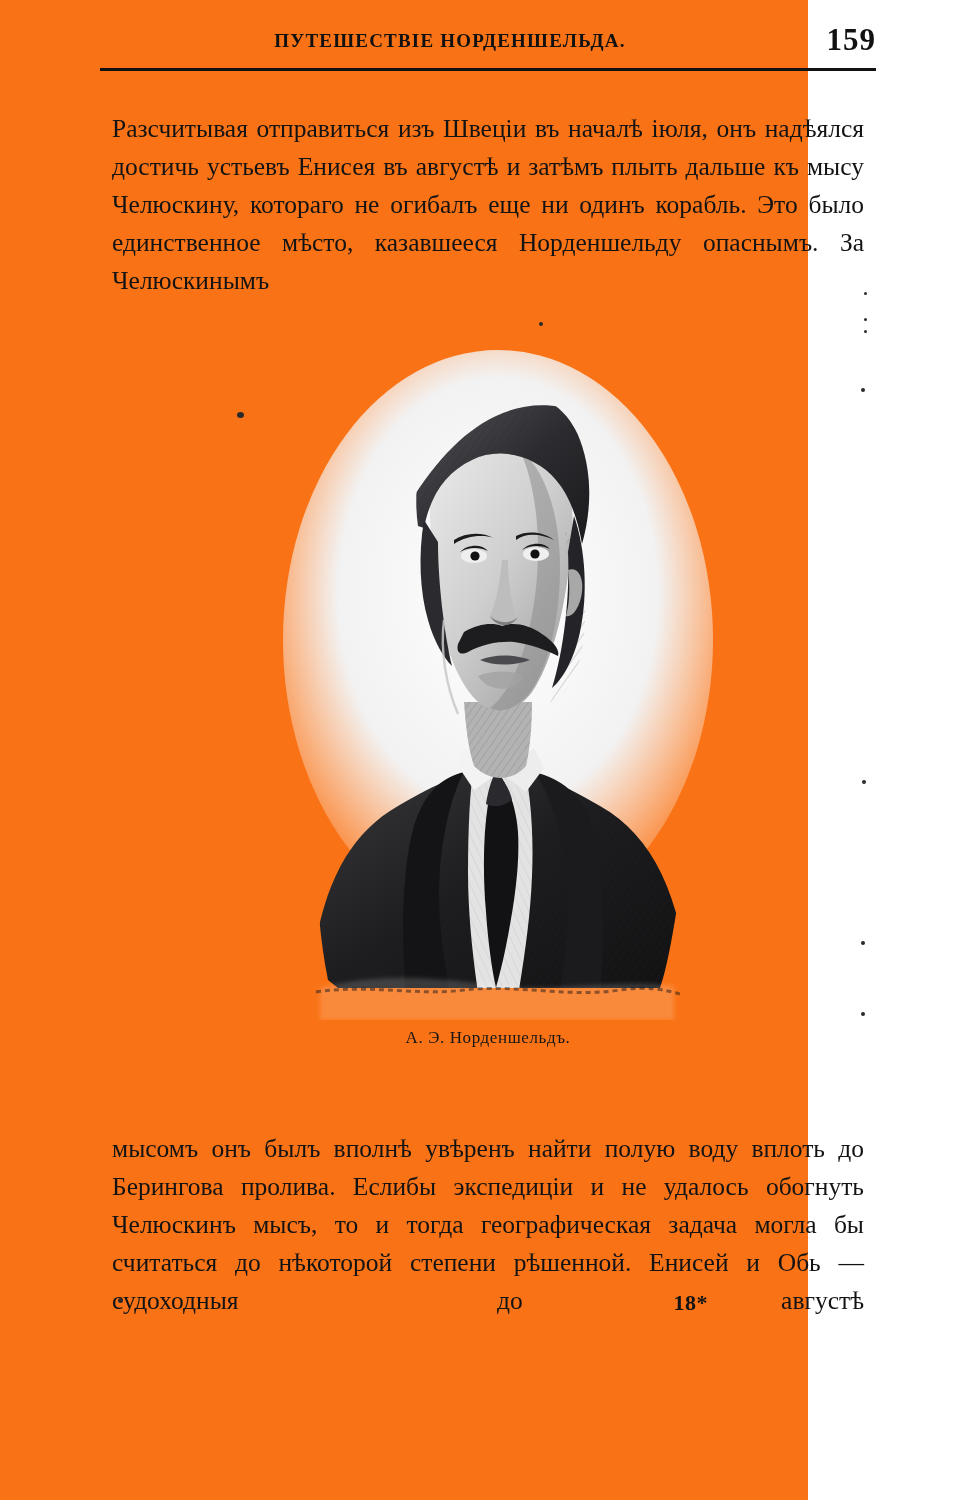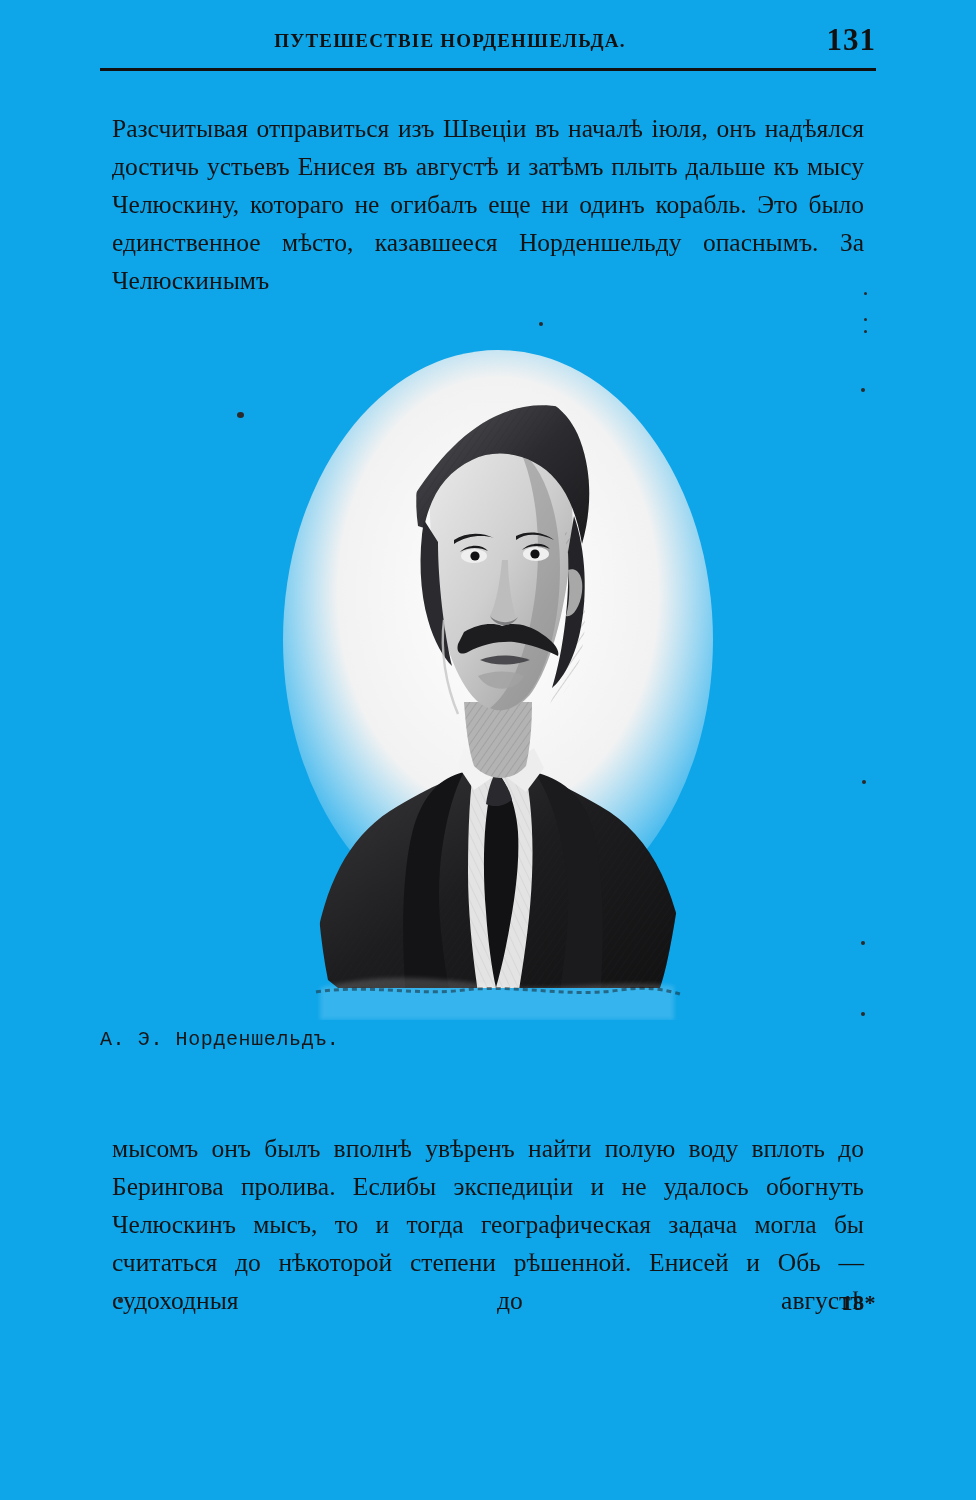--- a/index.html
+++ b/index.html
@@ -12,23 +12,23 @@
     height: 1500px;
     position: relative;
     font-family: "Liberation Serif", serif;
     color: #0f0f10;
     overflow: hidden;
   }
 
   .page {
     position: absolute;
     left: 0; top: 0;
-    width: 976px;
+    width: 808px;
     height: 1500px;
-    background: #0ea5e9;
+    background: #f97316;
   }
 
   
   .header {
     position: absolute;
     left: 100px;
     top: 30px;
     width: 776px;
     height: 40px;
   }
@@ -102,22 +102,23 @@
     position: absolute;
     left: 0; top: 0;
     width: 460px;
     height: 700px;
   }
   .figure-caption {
     position: absolute;
     left: 0;
     top: 728px;
     width: 776px;
-    font-family: Liberation Mono, monospace;
-    font-size: 20px;
+    text-align: center;
+    font-family: Liberation Serif, serif;
+    font-size: 17px;
     letter-spacing: 0.6px;
     color: #161617;
   }
 
   
   .signature {
     position: absolute;
     right: 100px;
     top: 1290px;
     font-family: "Liberation Serif", serif;
@@ -134,21 +135,21 @@
     border-radius: 50%;
   }
 </style>
 </head>
 <body>
 
 <div class="page">
 
   <div class="header">
     <div class="header-title">ПУТЕШЕСТВІЕ НОРДЕНШЕЛЬДА.</div>
-    <div class="header-page-number">131</div>
+    <div class="header-page-number">159</div>
   </div>
   <div class="header-rule"></div>
 
   <div class="textblock block-top">
     <p>Разсчитывая отправиться изъ Швеціи въ началѣ іюля, онъ надѣялся достичь устьевъ Енисея въ августѣ и затѣмъ плыть дальше къ мысу Челюскину, котораго не огибалъ еще ни одинъ корабль. Это было единственное мѣсто, казавшееся Норденшельду опаснымъ. За Челюскинымъ</p>
   </div>
 
   <div class="figure">
     <div class="plate">
       <svg class="engraving" viewBox="0 0 460 700" aria-hidden="true">

